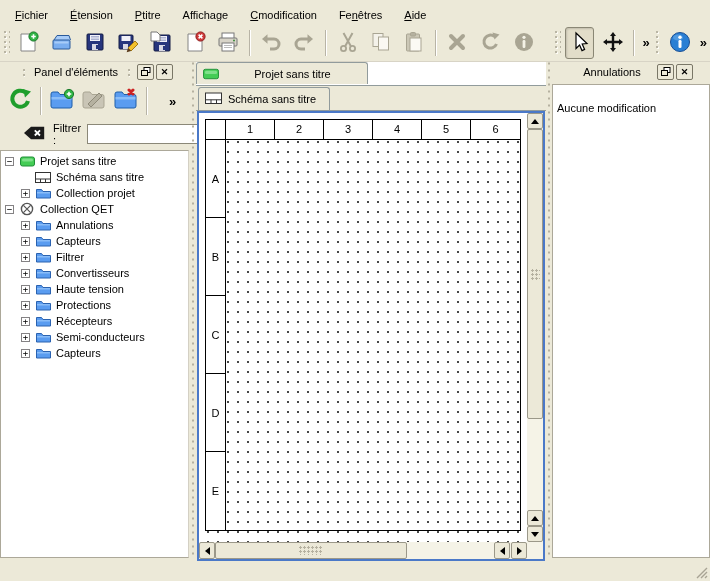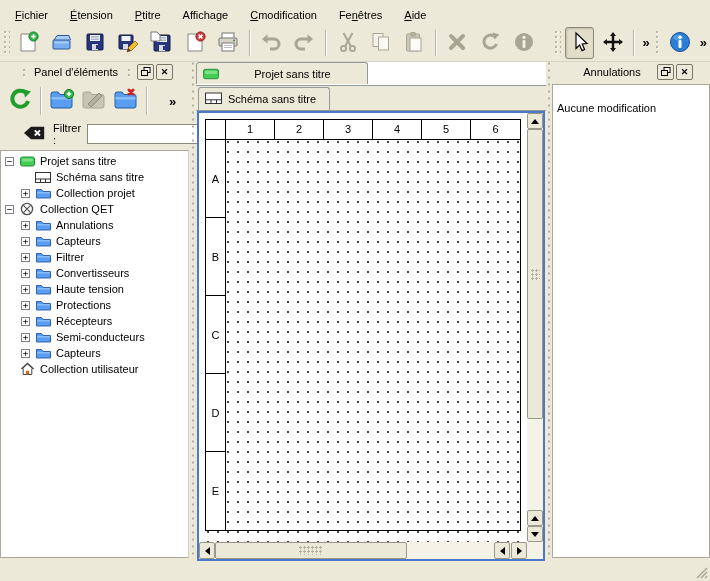--- a/index.html
+++ b/index.html
@@ -437,31 +437,20 @@
       <div class="tree-row d1">
           <span class="expander">+</span>
           <span class="ticon">
             <svg width="15" height="12" viewBox="0 0 15 12">
               <path d="M0.5 2.5 h5 l1.5 2 h7.5 V11 H0.5 Z" fill="#5a9cf0" stroke="#2a62b0"></path>
               <path d="M1 5 h13 v1.5 H1 z" fill="#8abdf8"></path>
             </svg>
           </span>
           <span>Capteurs</span>
         </div>
-      <div class="tree-row d0">
-          <span class="expander hidden"></span>
-          <span class="ticon">
-            <svg width="15" height="14" viewBox="0 0 15 14">
-              <path d="M1.5 7 L7.5 1.5 L13.5 7" fill="none" stroke="#444" stroke-width="1.6"></path>
-              <path d="M3.2 6.5 V12.5 H11.8 V6.5" fill="#fff" stroke="#444"></path>
-              <rect x="6" y="8.8" width="3" height="3.7" fill="#c46a1a"></rect>
-            </svg>
-          </span>
-          <span>Collection utilisateur</span>
-        </div>
     </div>
   </div>
 
   <div class="splitter" style="left:190px;top:62px;height:496px;"></div>
 
   <div class="center">
     <div class="ws-tabbar">
       <div class="ws-tab">
         <span class="ticon">
             <svg width="17" height="12" viewBox="0 0 17 12">

